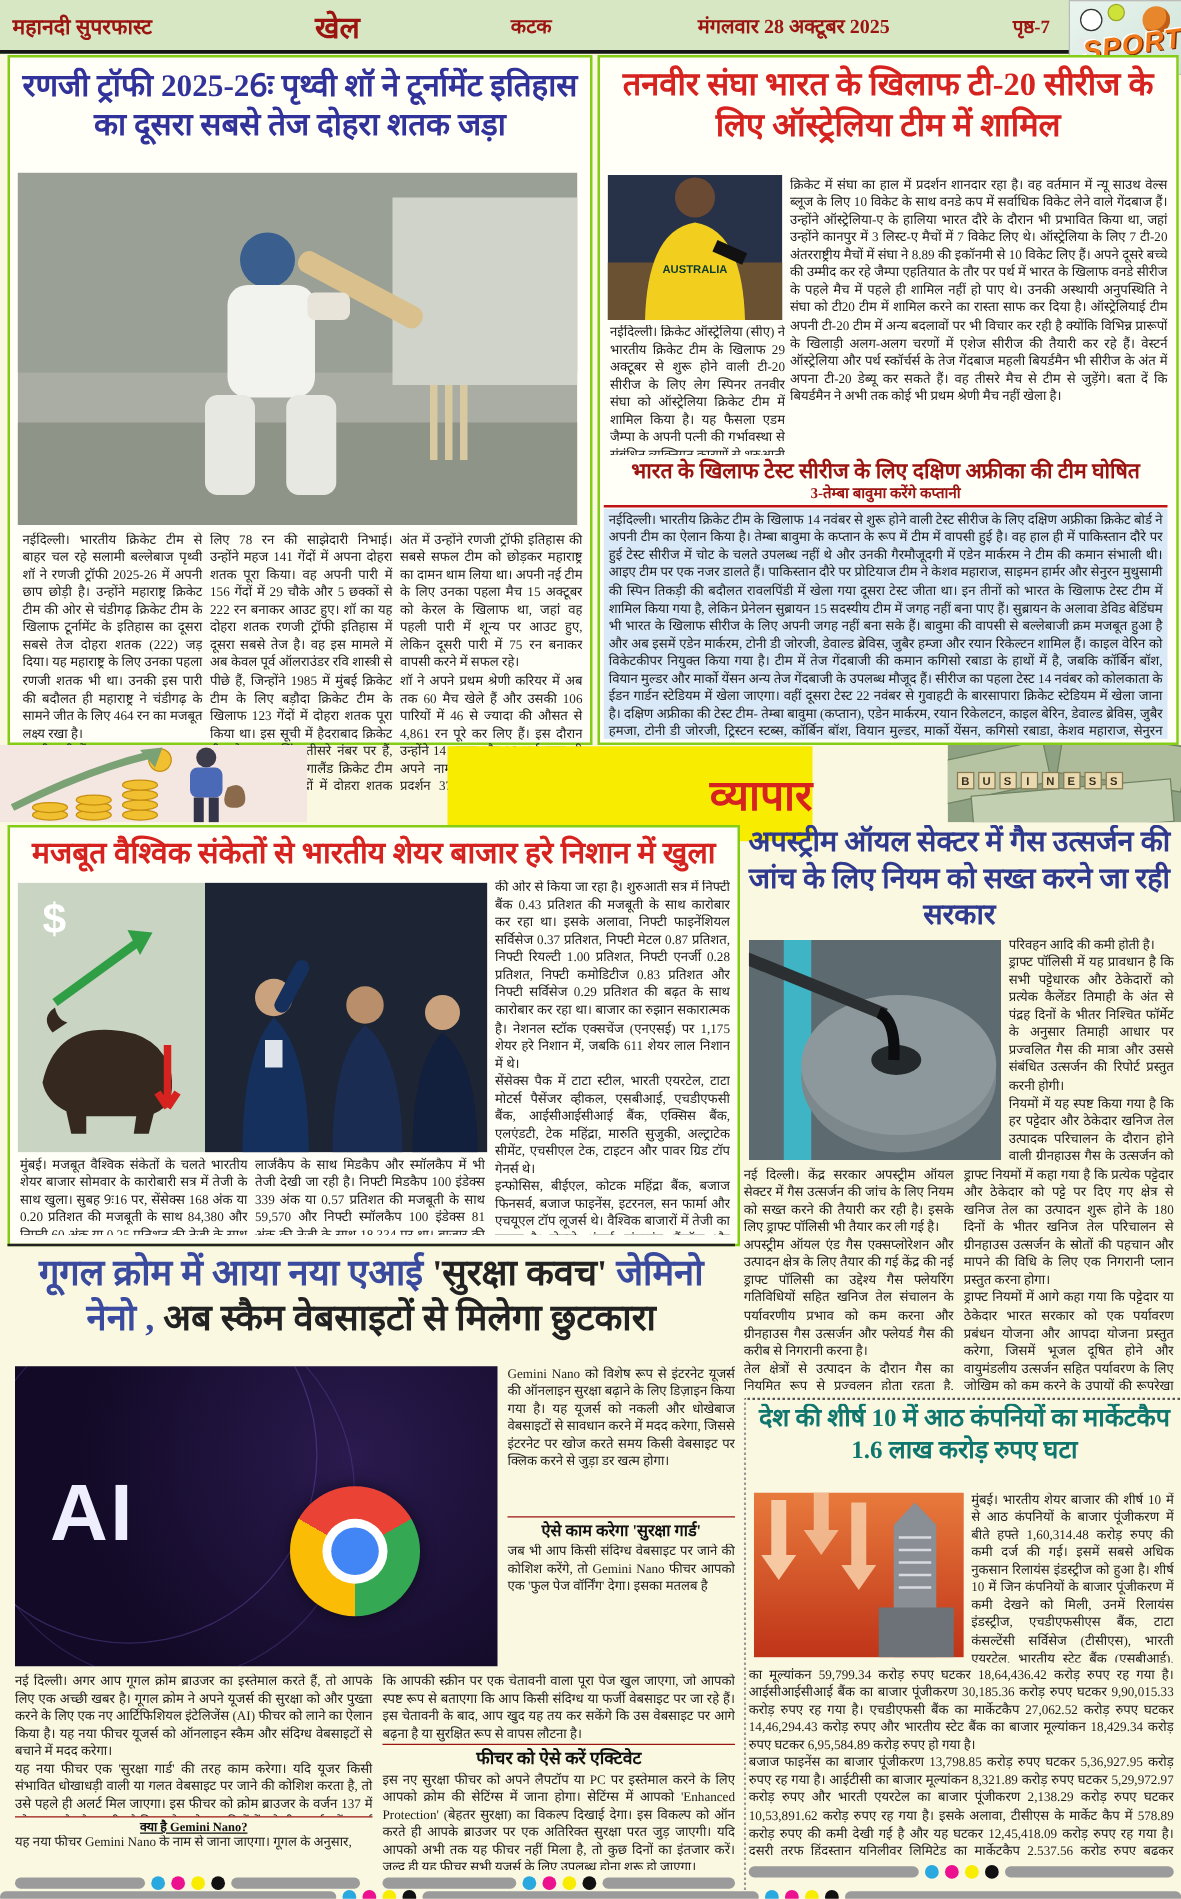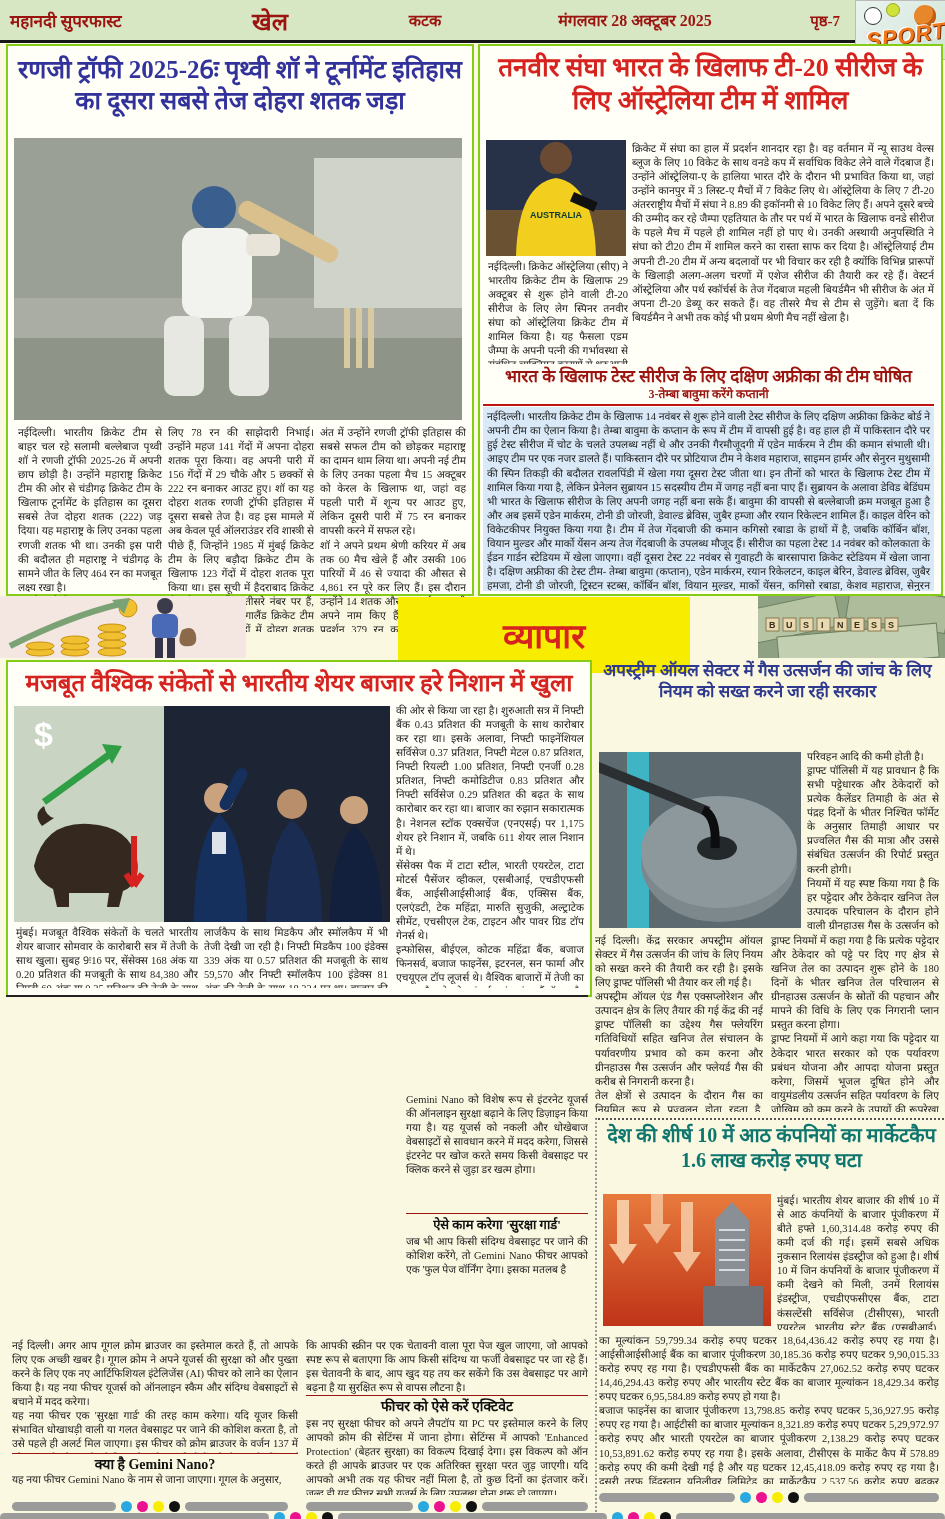--- a/index.html
+++ b/index.html
@@ -110,21 +110,21 @@
     </g>
     <path d="M10 50 Q70 20 120 8" stroke="#7aa274" stroke-width="6" fill="none"></path>
     <path d="M112 4 L130 2 L124 18 Z" fill="#7aa274"></path>
     <circle cx="165" cy="10" r="8" fill="#3b3b4a"></circle>
     <rect x="152" y="18" width="26" height="24" rx="6" fill="#4a6ab8"></rect>
     <rect x="155" y="42" width="8" height="20" fill="#33334a"></rect>
       <rect x="167" y="42" width="8" height="20" fill="#33334a"></rect>
     <path d="M182 34 q12 -6 14 6 q2 12 -12 10 q-8 -2 -2 -16z" fill="#8a6a4a"></path>
   </svg>
 </div>
-<div class="abs" style="left:358px;top:597px;width:292px;height:76px;background:#f8ec00;display:flex;align-items:center;justify-content:center;margin-left:40px;">
+<div class="abs" style="left:358px;top:597px;width:292px;height:76px;background:#f8ec00;display:flex;align-items:center;justify-content:flex-end;">
   <div style="font-weight:bold;font-size:34px;color:#d6231f;">व्यापार</div>
 </div>
 <div class="abs" style="left:758px;top:596px;width:187px;height:62px;overflow:hidden;">
   <svg width="187" height="62" viewBox="0 0 187 62">
     <rect width="187" height="62" fill="#8fa183"></rect>
     <rect x="-10" y="6" width="90" height="34" transform="rotate(-12 30 20)" fill="#b6c4a4" stroke="#6f8262"></rect>
     <rect x="90" y="-6" width="100" height="36" transform="rotate(9 140 12)" fill="#aebc9c" stroke="#6f8262"></rect>
     <rect x="20" y="34" width="160" height="34" transform="rotate(-5 100 50)" fill="#c2cfb0" stroke="#6f8262"></rect>
     <g font-family="Liberation Sans,sans-serif" font-size="9" font-weight="bold" fill="#3a2f1c">
       <rect x="8" y="22" width="13" height="13" fill="#e8d9b0" stroke="#8a7a52"></rect>
@@ -181,21 +181,21 @@
     </svg>
   </div>
   <div class="abs body-text" style="left:388px;top:42px;width:188px;height:284px;">की ओर से किया जा रहा है। शुरुआती सत्र में निफ्टी बैंक 0.43 प्रतिशत की मजबूती के साथ कारोबार कर रहा था। इसके अलावा, निफ्टी फाइनेंशियल सर्विसेज 0.37 प्रतिशत, निफ्टी मेटल 0.87 प्रतिशत, निफ्टी रियल्टी 1.00 प्रतिशत, निफ्टी एनर्जी 0.28 प्रतिशत, निफ्टी कमोडिटीज 0.83 प्रतिशत और निफ्टी सर्विसेज 0.29 प्रतिशत की बढ़त के साथ कारोबार कर रहा था। बाजार का रुझान सकारात्मक है। नेशनल स्टॉक एक्सचेंज (एनएसई) पर 1,175 शेयर हरे निशान में, जबकि 611 शेयर लाल निशान में थे।
 सेंसेक्स पैक में टाटा स्टील, भारती एयरटेल, टाटा मोटर्स पैसेंजर व्हीकल, एसबीआई, एचडीएफसी बैंक, आईसीआईसीआई बैंक, एक्सिस बैंक, एलएंडटी, टेक महिंद्रा, मारुति सुजुकी, अल्ट्राटेक सीमेंट, एचसीएल टेक, टाइटन और पावर ग्रिड टॉप गेनर्स थे।
 इन्फोसिस, बीईएल, कोटक महिंद्रा बैंक, बजाज फिनसर्व, बजाज फाइनेंस, इटरनल, सन फार्मा और एचयूएल टॉप लूजर्स थे। वैश्विक बाजारों में तेजी का रुझान है। टोक्यो, शंघाई, हांगकांग, बैंकॉक और सोल हरे निशान में थे। केवल जकार्ता के बाजार लाल निशान में थे। अमेरिकी शेयर बाजार भी शुक्रवार के कारोबारी सत्र में हरे निशान में बंद थे। दूसरी तरफ, सोना-चांदी भी गिरावट के साथ खुले।</div>
   <div class="abs body-text" style="left:8px;top:264px;width:182px;height:62px;">मुंबई। मजबूत वैश्विक संकेतों के चलते भारतीय शेयर बाजार सोमवार के कारोबारी सत्र में तेजी के साथ खुला। सुबह 9ः16 पर, सेंसेक्स 168 अंक या 0.20 प्रतिशत की मजबूती के साथ 84,380 और निफ्टी 60 अंक या 0.25 प्रतिशत की तेजी के साथ 25,859 पर था। बाजार में</div>
   <div class="abs body-text" style="left:196px;top:264px;width:184px;height:62px;">लार्जकैप के साथ मिडकैप और स्मॉलकैप में भी तेजी देखी जा रही है। निफ्टी मिडकैप 100 इंडेक्स 339 अंक या 0.57 प्रतिशत की मजबूती के साथ 59,570 और निफ्टी स्मॉलकैप 100 इंडेक्स 81 अंक की तेजी के साथ 18,334 पर था। बाजार की तेजी का नेतृत्व बैंकिंग शेयरों</div>
 </div>
 
 <div class="abs" style="left:595px;top:660px;width:345px;height:455px;">
-  <div class="hl" style="font-size:17px;color:#2f3a8f;height:86px;overflow:hidden;">अपस्ट्रीम ऑयल सेक्टर में गैस उत्सर्जन की जांच के लिए नियम को सख्त करने जा रही सरकार</div>
+  <div class="hl" style="font-size:23px;color:#2f3a8f;height:86px;overflow:hidden;">अपस्ट्रीम ऑयल सेक्टर में गैस उत्सर्जन की जांच के लिए नियम को सख्त करने जा रही सरकार</div>
 
   <div class="abs" style="left:4px;top:92px;width:202px;height:176px;overflow:hidden;">
     <svg width="202" height="176" viewBox="0 0 202 176">
       <rect width="202" height="176" fill="#5d6a70"></rect>
       <rect x="28" y="0" width="22" height="176" fill="#3fb4c4"></rect>
       <ellipse cx="120" cy="110" rx="78" ry="60" fill="#7d888d"></ellipse>
       <ellipse cx="120" cy="100" rx="78" ry="56" fill="#8d989c"></ellipse>
       <ellipse cx="118" cy="96" rx="20" ry="12" fill="#23282b"></ellipse>
       <rect x="0" y="10" width="120" height="10" transform="rotate(22 0 10)" fill="#2c2f31"></rect>
       <path d="M104 58 q14 6 12 38" stroke="#0c0d0e" stroke-width="9" fill="none"></path>
@@ -206,31 +206,45 @@
 नियमों में यह स्पष्ट किया गया है कि हर पट्टेदार और ठेकेदार खनिज तेल उत्पादक परिचालन के दौरान होने वाली ग्रीनहाउस गैस के उत्सर्जन को कम करने के उपाय अपनाएगा और लागू पर्यावरण कानूनों और मानदंडों का अनुपालन करेगा।</div>
   <div class="abs body-text" style="left:0px;top:274px;width:168px;height:178px;">नई दिल्ली। केंद्र सरकार अपस्ट्रीम ऑयल सेक्टर में गैस उत्सर्जन की जांच के लिए नियम को सख्त करने की तैयारी कर रही है। इसके लिए ड्राफ्ट पॉलिसी भी तैयार कर ली गई है।
 अपस्ट्रीम ऑयल एंड गैस एक्सप्लोरेशन और उत्पादन क्षेत्र के लिए तैयार की गई केंद्र की नई ड्राफ्ट पॉलिसी का उद्देश्य गैस फ्लेयरिंग गतिविधियों सहित खनिज तेल संचालन के पर्यावरणीय प्रभाव को कम करना और ग्रीनहाउस गैस उत्सर्जन और फ्लेयर्ड गैस की करीब से निगरानी करना है।
 तेल क्षेत्रों से उत्पादन के दौरान गैस का नियमित रूप से प्रज्वलन होता रहता है, क्योंकि उत्पादन क्षेत्रों में गैस के उपयोग के लिए फैसिलिटीज जैसे रिइंजेक्शन, ऑन-साइट उपयोग, बाजार तक</div>
   <div class="abs body-text" style="left:176px;top:274px;width:168px;height:178px;">ड्राफ्ट नियमों में कहा गया है कि प्रत्येक पट्टेदार और ठेकेदार को पट्टे पर दिए गए क्षेत्र से खनिज तेल का उत्पादन शुरू होने के 180 दिनों के भीतर खनिज तेल परिचालन से ग्रीनहाउस उत्सर्जन के स्रोतों की पहचान और मापने की विधि के लिए एक निगरानी प्लान प्रस्तुत करना होगा।
 ड्राफ्ट नियमों में आगे कहा गया कि पट्टेदार या ठेकेदार भारत सरकार को एक पर्यावरण प्रबंधन योजना और आपदा योजना प्रस्तुत करेगा, जिसमें भूजल दूषित होने और वायुमंडलीय उत्सर्जन सहित पर्यावरण के लिए जोखिम को कम करने के उपायों की रूपरेखा होगी।
 पेट्रोलियम एवं प्राकृतिक गैस मंत्रालय ने ड्राफ्ट नियमों पर पक्षकारों से टिप्पणियां मांगी हैं।</div>
 </div>
 
 <div class="abs" style="left:6px;top:995px;width:582px;height:515px;border-top:2px solid #222;">
-
+  <div class="hl" style="margin-top:4px;font-size:29px;height:86px;overflow:hidden;">
+    <span style="color:#3a4a9e;">गूगल क्रोम में आया नया एआई </span><span style="color:#222;">'सुरक्षा कवच'</span><span style="color:#3a4a9e;"> जेमिनो</span><br>
+    <span style="color:#3a4a9e;">नेनो ,</span><span style="color:#222;"> अब स्कैम वेबसाइटों से मिलेगा छुटकारा</span>
+  </div>
+
+  <div class="abs" style="left:6px;top:96px;width:386px;height:240px;background:radial-gradient(circle at 70% 30%,#2a1a4e,#120a26 70%);overflow:hidden;">
+    <div class="abs" style="left:-60px;top:-80px;width:300px;height:300px;border:1px solid rgba(150,120,255,.25);border-radius:50%;"></div>
+    <div class="abs" style="left:-30px;top:-50px;width:300px;height:300px;border:1px solid rgba(150,120,255,.18);border-radius:50%;"></div>
+    <div class="abs" style="left:28px;top:80px;font-family:'Liberation Sans',sans-serif;font-weight:bold;font-size:64px;color:#eef;letter-spacing:2px;">AI</div>
+
+    <div class="abs" style="left:220px;top:96px;width:104px;height:104px;border-radius:50%;background:conic-gradient(from -60deg,#ea4335 0 120deg,#34a853 120deg 240deg,#fbbc05 240deg 360deg);box-shadow:0 0 12px rgba(0,0,0,.5);">
+      <div class="abs" style="left:26px;top:26px;width:52px;height:52px;border-radius:50%;background:#fff;"></div>
+      <div class="abs" style="left:33px;top:33px;width:38px;height:38px;border-radius:50%;background:#4285f4;"></div>
+    </div>
+  </div>
   <div class="abs" style="left:400px;top:96px;width:182px;height:240px;">
     <div class="body-text" style="height:118px;">Gemini Nano को विशेष रूप से इंटरनेट यूजर्स की ऑनलाइन सुरक्षा बढ़ाने के लिए डिज़ाइन किया गया है। यह यूजर्स को नकली और धोखेबाज वेबसाइटों से सावधान करने में मदद करेगा, जिससे इंटरनेट पर खोज करते समय किसी वेबसाइट पर क्लिक करने से जुड़ा डर खत्म होगा।</div>
     <div class="subhead-rule"></div>
     <div class="subhead">ऐसे काम करेगा 'सुरक्षा गार्ड'</div>
     <div class="body-text" style="height:86px;margin-top:2px;">जब भी आप किसी संदिग्ध वेबसाइट पर जाने की कोशिश करेंगे, तो Gemini Nano फीचर आपको एक 'फुल पेज वॉर्निंग' देगा। इसका मतलब है</div>
   </div>
   <div class="abs" style="left:6px;top:342px;width:286px;height:158px;">
     <div class="body-text" style="height:114px;">नई दिल्ली। अगर आप गूगल क्रोम ब्राउजर का इस्तेमाल करते हैं, तो आपके लिए एक अच्छी खबर है। गूगल क्रोम ने अपने यूजर्स की सुरक्षा को और पुख्ता करने के लिए एक नए आर्टिफिशियल इंटेलिजेंस (AI) फीचर को लाने का ऐलान किया है। यह नया फीचर यूजर्स को ऑनलाइन स्कैम और संदिग्ध वेबसाइटों से बचाने में मदद करेगा।
 यह नया फीचर एक 'सुरक्षा गार्ड' की तरह काम करेगा। यदि यूजर किसी संभावित धोखाधड़ी वाली या गलत वेबसाइट पर जाने की कोशिश करता है, तो उसे पहले ही अलर्ट मिल जाएगा। इस फीचर को क्रोम ब्राउजर के वर्जन 137 में जोड़ा गया है और उम्मीद है कि आने वाले कुछ दिनों में इसे बीटा वर्जन में यूजर्स के लिए रोलआउट किया जाएगा।</div>
-    <div class="subhead" style="border-top:1.5px solid #9c1410;font-size:14px;">क्या है Gemini Nano?</div>
+    <div class="subhead" style="border-top:1.5px solid #9c1410;font-size:10px;text-decoration:underline;">क्या है Gemini Nano?</div>
     <div class="body-text" style="height:22px;">यह नया फीचर Gemini Nano के नाम से जाना जाएगा। गूगल के अनुसार,</div>
   </div>
   <div class="abs" style="left:300px;top:342px;width:282px;height:158px;">
     <div class="body-text" style="height:56px;">कि आपकी स्क्रीन पर एक चेतावनी वाला पूरा पेज खुल जाएगा, जो आपको स्पष्ट रूप से बताएगा कि आप किसी संदिग्ध या फर्जी वेबसाइट पर जा रहे हैं। इस चेतावनी के बाद, आप खुद यह तय कर सकेंगे कि उस वेबसाइट पर आगे बढ़ना है या सुरक्षित रूप से वापस लौटना है।</div>
     <div class="subhead" style="border-top:1.5px solid #9c1410;font-size:14px;">फीचर को ऐसे करें एक्टिवेट</div>
     <div class="body-text" style="height:78px;margin-top:2px;">इस नए सुरक्षा फीचर को अपने लैपटॉप या PC पर इस्तेमाल करने के लिए आपको क्रोम की सेटिंग्स में जाना होगा। सेटिंग्स में आपको 'Enhanced Protection' (बेहतर सुरक्षा) का विकल्प दिखाई देगा। इस विकल्प को ऑन करते ही आपके ब्राउजर पर एक अतिरिक्त सुरक्षा परत जुड़ जाएगी। यदि आपको अभी तक यह फीचर नहीं मिला है, तो कुछ दिनों का इंतजार करें। जल्द ही यह फीचर सभी यूजर्स के लिए उपलब्ध होना शुरू हो जाएगा।</div>
   </div>
 
   <div class="abs regrow" style="left:6px;top:504px;width:276px;">
     <div class="regbar"></div>

